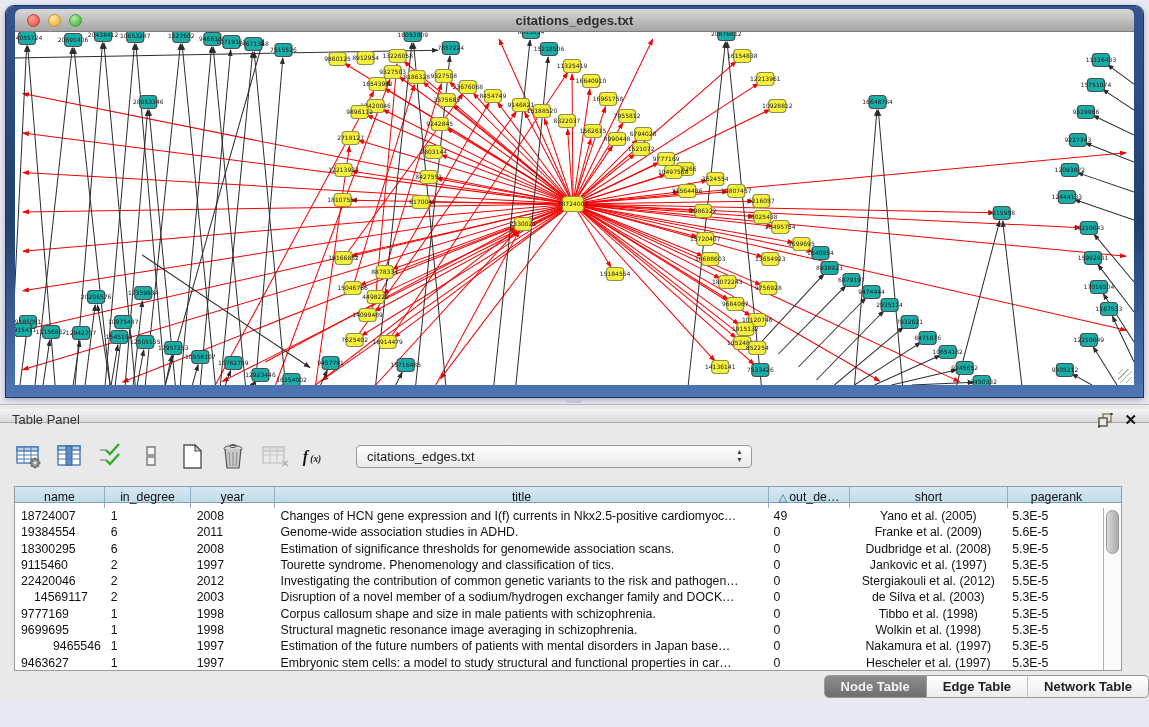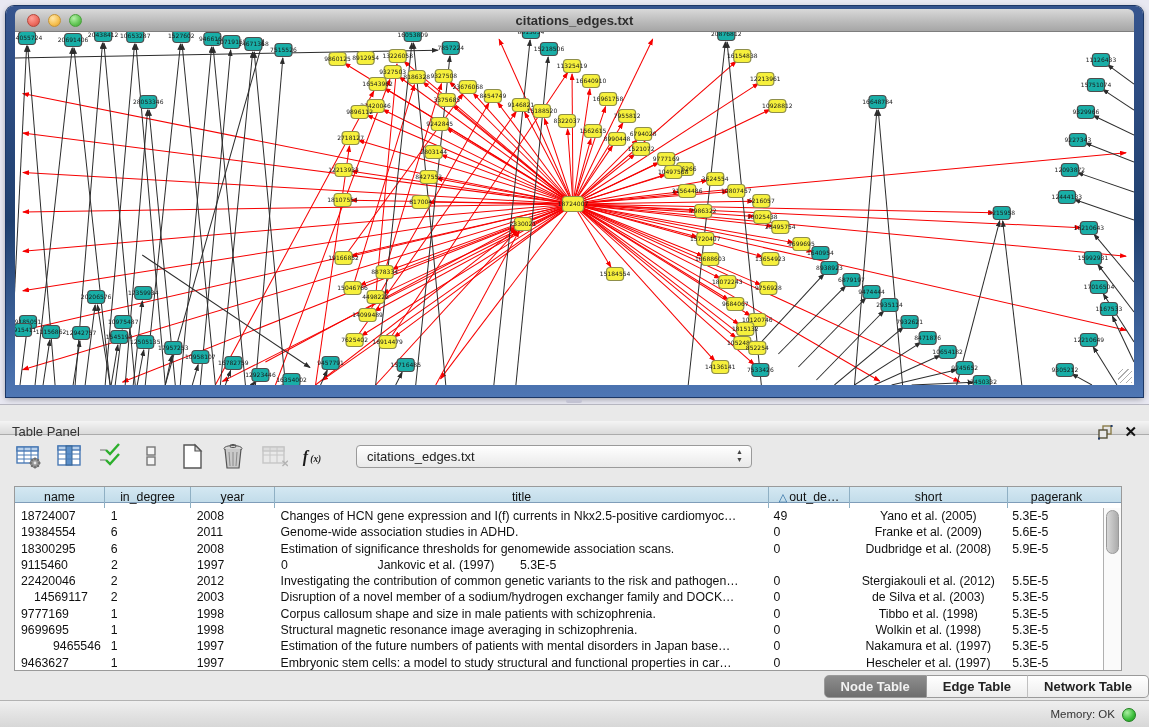--- a/index.html
+++ b/index.html
@@ -24,21 +24,21 @@
   .canvas svg { display:block; width:100%; height:100%; }
   .grip { position:absolute; right:2px; bottom:2px; width:14px; height:14px;
     background:repeating-linear-gradient(135deg, transparent 0 3px, #9a9a9a 3px 4px); opacity:.8; }
 
   
   #splitter { position:absolute; left:0; top:397px; width:100%; height:7px; }
   #splitter .handle { position:absolute; left:566px; top:2px; width:16px; height:4px; background:#c2c2d2; border-radius:2px; }
 
   
   #table-panel { position:absolute; left:0; top:404px; right:0; bottom:27px; background:#E9E9E9; border-top:1px solid #b6b6c0; }
-  .tp-header { position:absolute; left:0; right:0; top:16px; height:14px;
+  .tp-header { position:absolute; left:0; right:0; top:4px; height:14px;
     background:linear-gradient(180deg,#f4f4f4,#dadada); border-bottom:1px solid #ababab; }
   .tp-title { position:absolute; left:12px; top:0; line-height:22px; font-size:13px; color:#333; }
   .tp-float { position:absolute; right:36px; top:4px; width:15px; height:15px; cursor:pointer; }
   .tp-close { position:absolute; right:12px; top:1px; font-size:15px; font-weight:bold; color:#111; cursor:pointer; line-height:20px; }
 
   .toolbar { position:absolute; left:14px; top:32px; height:38px; display:flex; align-items:center; gap:13px; }
   .tbtn { width:28px; height:28px; display:flex; align-items:center; justify-content:center; }
   .dropdown { position:relative; width:396px; height:23px; margin-left:14px;
     background:linear-gradient(180deg,#ffffff,#e9e9e9); border:1px solid #9a9a9a; border-radius:4px;
     font-size:13px; color:#222; line-height:21px; padding:0 24px 0 10px; overflow:hidden; white-space:nowrap; }
@@ -661,20 +661,21 @@
             <div class="td" style="width: 84px; text-align: left;">2008</div>
             <div class="td" style="width: 494px; text-align: left;">Estimation of significance thresholds for genomewide association scans.</div>
             <div class="td" style="width: 81px; text-align: left;">0</div>
             <div class="td" style="width: 158px; text-align: center;">Dudbridge et al. (2008)</div>
             <div class="td" style="width: 97px; text-align: left;">5.9E-5</div>
           </div>
           <div class="tr">
             <div class="td" style="width: 90px; text-align: left;">9115460</div>
             <div class="td" style="width: 86px; text-align: left;">2</div>
             <div class="td" style="width: 84px; text-align: left;">1997</div>
+            <div class="td" style="width: 494px; text-align: left;">Tourette syndrome. Phenomenology and classification of tics.</div>
             <div class="td" style="width: 81px; text-align: left;">0</div>
             <div class="td" style="width: 158px; text-align: center;">Jankovic et al. (1997)</div>
             <div class="td" style="width: 97px; text-align: left;">5.3E-5</div>
           </div>
           <div class="tr">
             <div class="td" style="width: 90px; text-align: left;">22420046</div>
             <div class="td" style="width: 86px; text-align: left;">2</div>
             <div class="td" style="width: 84px; text-align: left;">2012</div>
             <div class="td" style="width: 494px; text-align: left;">Investigating the contribution of common genetic variants to the risk and pathogen…</div>
             <div class="td" style="width: 81px; text-align: left;">0</div>
@@ -732,18 +733,14 @@
       </div>
     </div>
 
     <div class="tabs-row" id="tabs-row">
         <div class="seg active first">Node Table</div>
         <div class="seg idle mid">Edge Table</div>
         <div class="seg idle last lastx">Network Table</div>
       </div>
   </div>
 
-  <div id="status-bar">
-    <div class="mem">Memory: OK</div>
-    <div class="mem-dot"></div>
-  </div>
 
 </div>
 
 </body></html>

